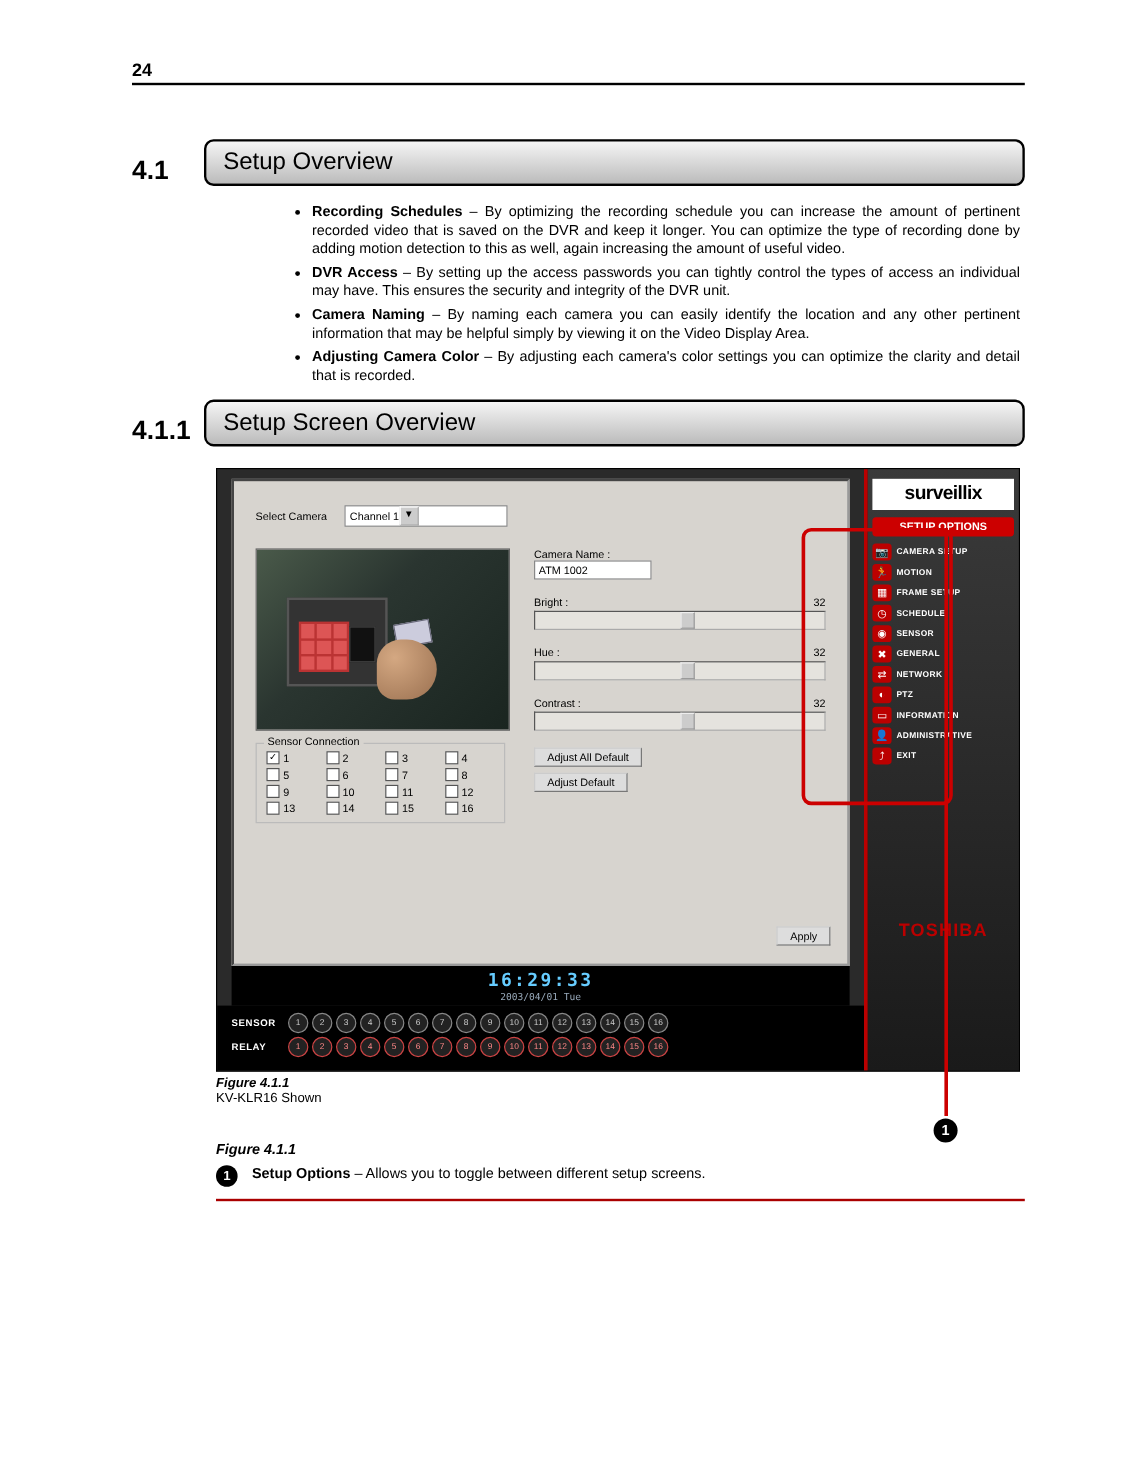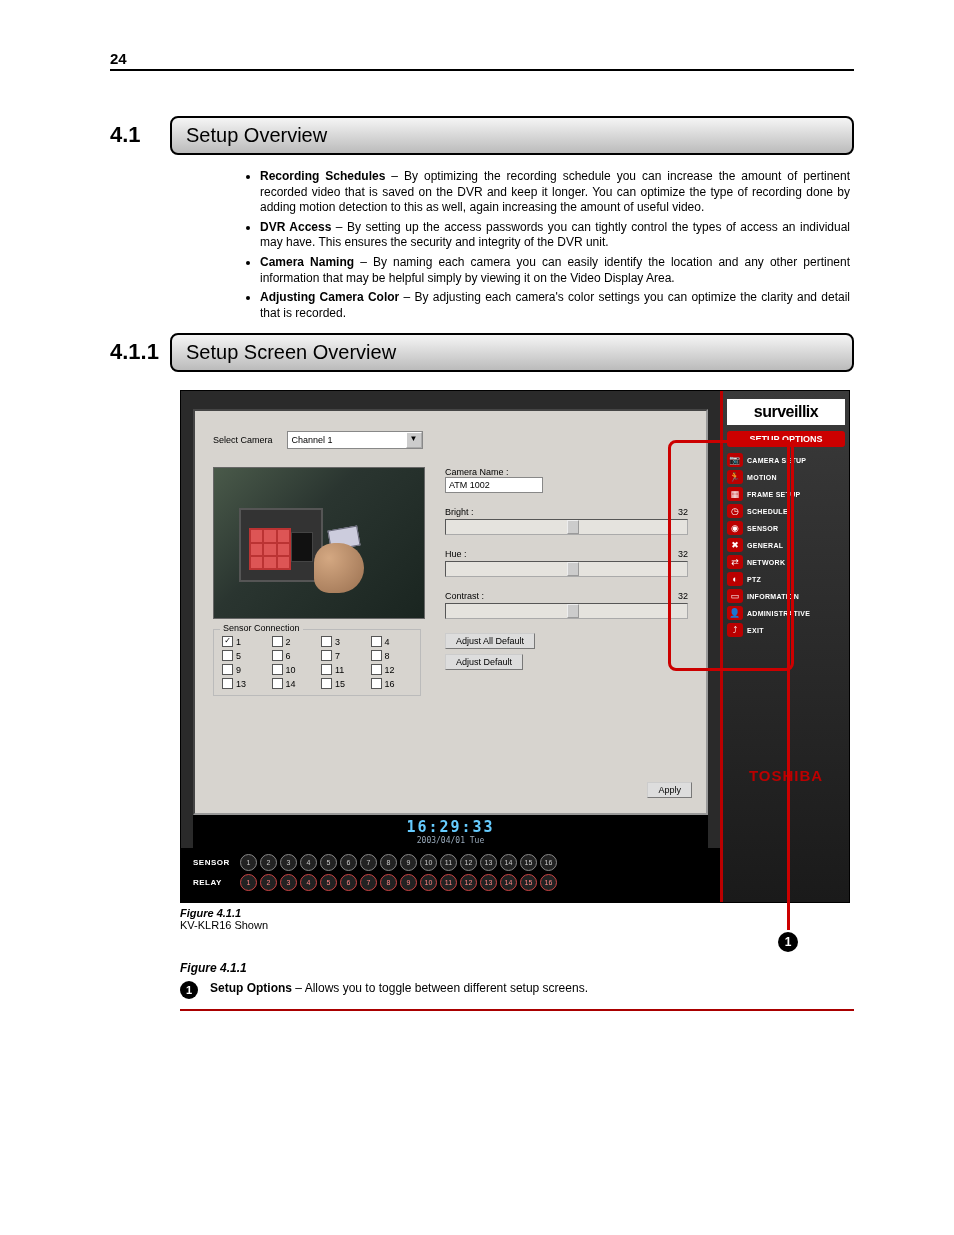--- a/index.html
+++ b/index.html
@@ -1,38 +1,38 @@
 <!DOCTYPE html>
 <html><head>
 <meta charset="utf-8">
 <style>
 body{margin:0;background:#fff;font-family:Arial,Helvetica,sans-serif;color:#000;font-size:12px;width:954px}
 .page{padding:50px 100px 40px 110px}
 .pg-num{font-size:15px;font-weight:bold;border-bottom:2px solid #000;padding-bottom:2px;margin-bottom:45px}
-.sec{display:flex;align-items:flex-start;margin-bottom:14px}
+.sec{display:flex;align-items:flex-end;margin-bottom:14px}
 .sec-num{font-size:22px;font-weight:bold;width:60px;padding-top:6px}
 .sec-bar{flex:1;border:2px solid #000;border-radius:8px;background:linear-gradient(#f5f5f5,#bbb);padding:6px 14px;font-size:20px;font-weight:normal}
 .body-txt{margin:0 0 14px 70px;text-align:justify;line-height:1.35;font-size:12px}
 .bul{margin:0 4px 12px 110px;list-style:disc;text-align:justify;font-size:12px;line-height:1.3}
 .bul li{margin-bottom:4px}
 .fig-wrap{margin:18px 0 0 70px;width:670px;position:relative}
 .app{display:flex;background:#1a1a1a;border:1px solid #000}
-.app-l{flex:1;background:#2a2a2a;padding:18px 0 0 0}
+.app-l{flex:1;background:#2a2a2a;padding:8px 0 0 0}
 .panel{background:#d7d4cf;margin:0 12px;border:2px inset #999;padding:20px 18px 12px 18px;min-height:370px;position:relative}
 .app-r{width:118px;background:linear-gradient(#3a3a3a,#1a1a1a);padding:8px 4px;position:relative;border-left:3px solid #b00}
 .logo{background:#fff;color:#000;font-weight:bold;font-size:16px;text-align:center;padding:4px 0;letter-spacing:-.5px;margin-bottom:6px;font-family:Arial Black,Arial}
 .opt-hdr{background:#c00;color:#fff;font-size:9px;font-weight:bold;text-align:center;padding:3px 0;border-radius:3px;margin-bottom:6px}
 .opt{display:flex;align-items:center;gap:4px;margin-bottom:3px}
 .opt-ic{width:16px;height:14px;background:#b00;border-radius:3px;display:flex;align-items:center;justify-content:center;color:#fff;font-size:9px}
 .opt-lb{color:#fff;font-size:7px;font-weight:bold;letter-spacing:.3px}
 .brand{color:#b00;font-size:15px;font-weight:bold;letter-spacing:1px;margin-top:130px;text-align:center}
 .row{display:flex;gap:20px}
 .lbl{font-size:9px}
 .sel{display:flex;align-items:center;gap:14px;margin-bottom:18px}
-.dd{display:flex;align-items:center;border:1px solid #888;background:#fff;height:16px;width:130px;font-size:9px;padding-left:4px;justify-content:space-between}
+.dd{display:flex;align-items:center;border:1px solid #888;background:#fff;height:16px;width:130px;font-size:9px;padding-left:4px;justify-content:flex-start}
 .dd-btn{width:14px;height:14px;background:#ccc;border:1px outset #fff;text-align:center;line-height:12px;font-size:8px}
 .preview{width:210px;height:150px;background:linear-gradient(135deg,#4a5a4a 0%,#2a3530 40%,#1a2520 100%);border:1px solid #666;position:relative;overflow:hidden}
 .atm{position:absolute;left:25px;top:40px;width:80px;height:70px;background:#333;border:2px solid #555}
 .kp{position:absolute;left:8px;top:18px;width:38px;height:38px;background:#b33;display:grid;grid-template-columns:repeat(3,1fr);gap:2px;padding:2px}
 .kp span{background:#d55}
 .slot{position:absolute;right:8px;top:22px;width:20px;height:28px;background:#111;border:1px solid #444}
 .hand{position:absolute;left:100px;top:75px;width:50px;height:50px;background:radial-gradient(ellipse at 30% 30%,#d4a882,#9a7050);border-radius:40% 50% 50% 30%}
 .card{position:absolute;left:115px;top:60px;width:28px;height:18px;background:#ccd;border:1px solid #667;transform:rotate(-10deg)}
 .right-col{flex:1;font-size:9px}
 .fld{margin-bottom:14px}

